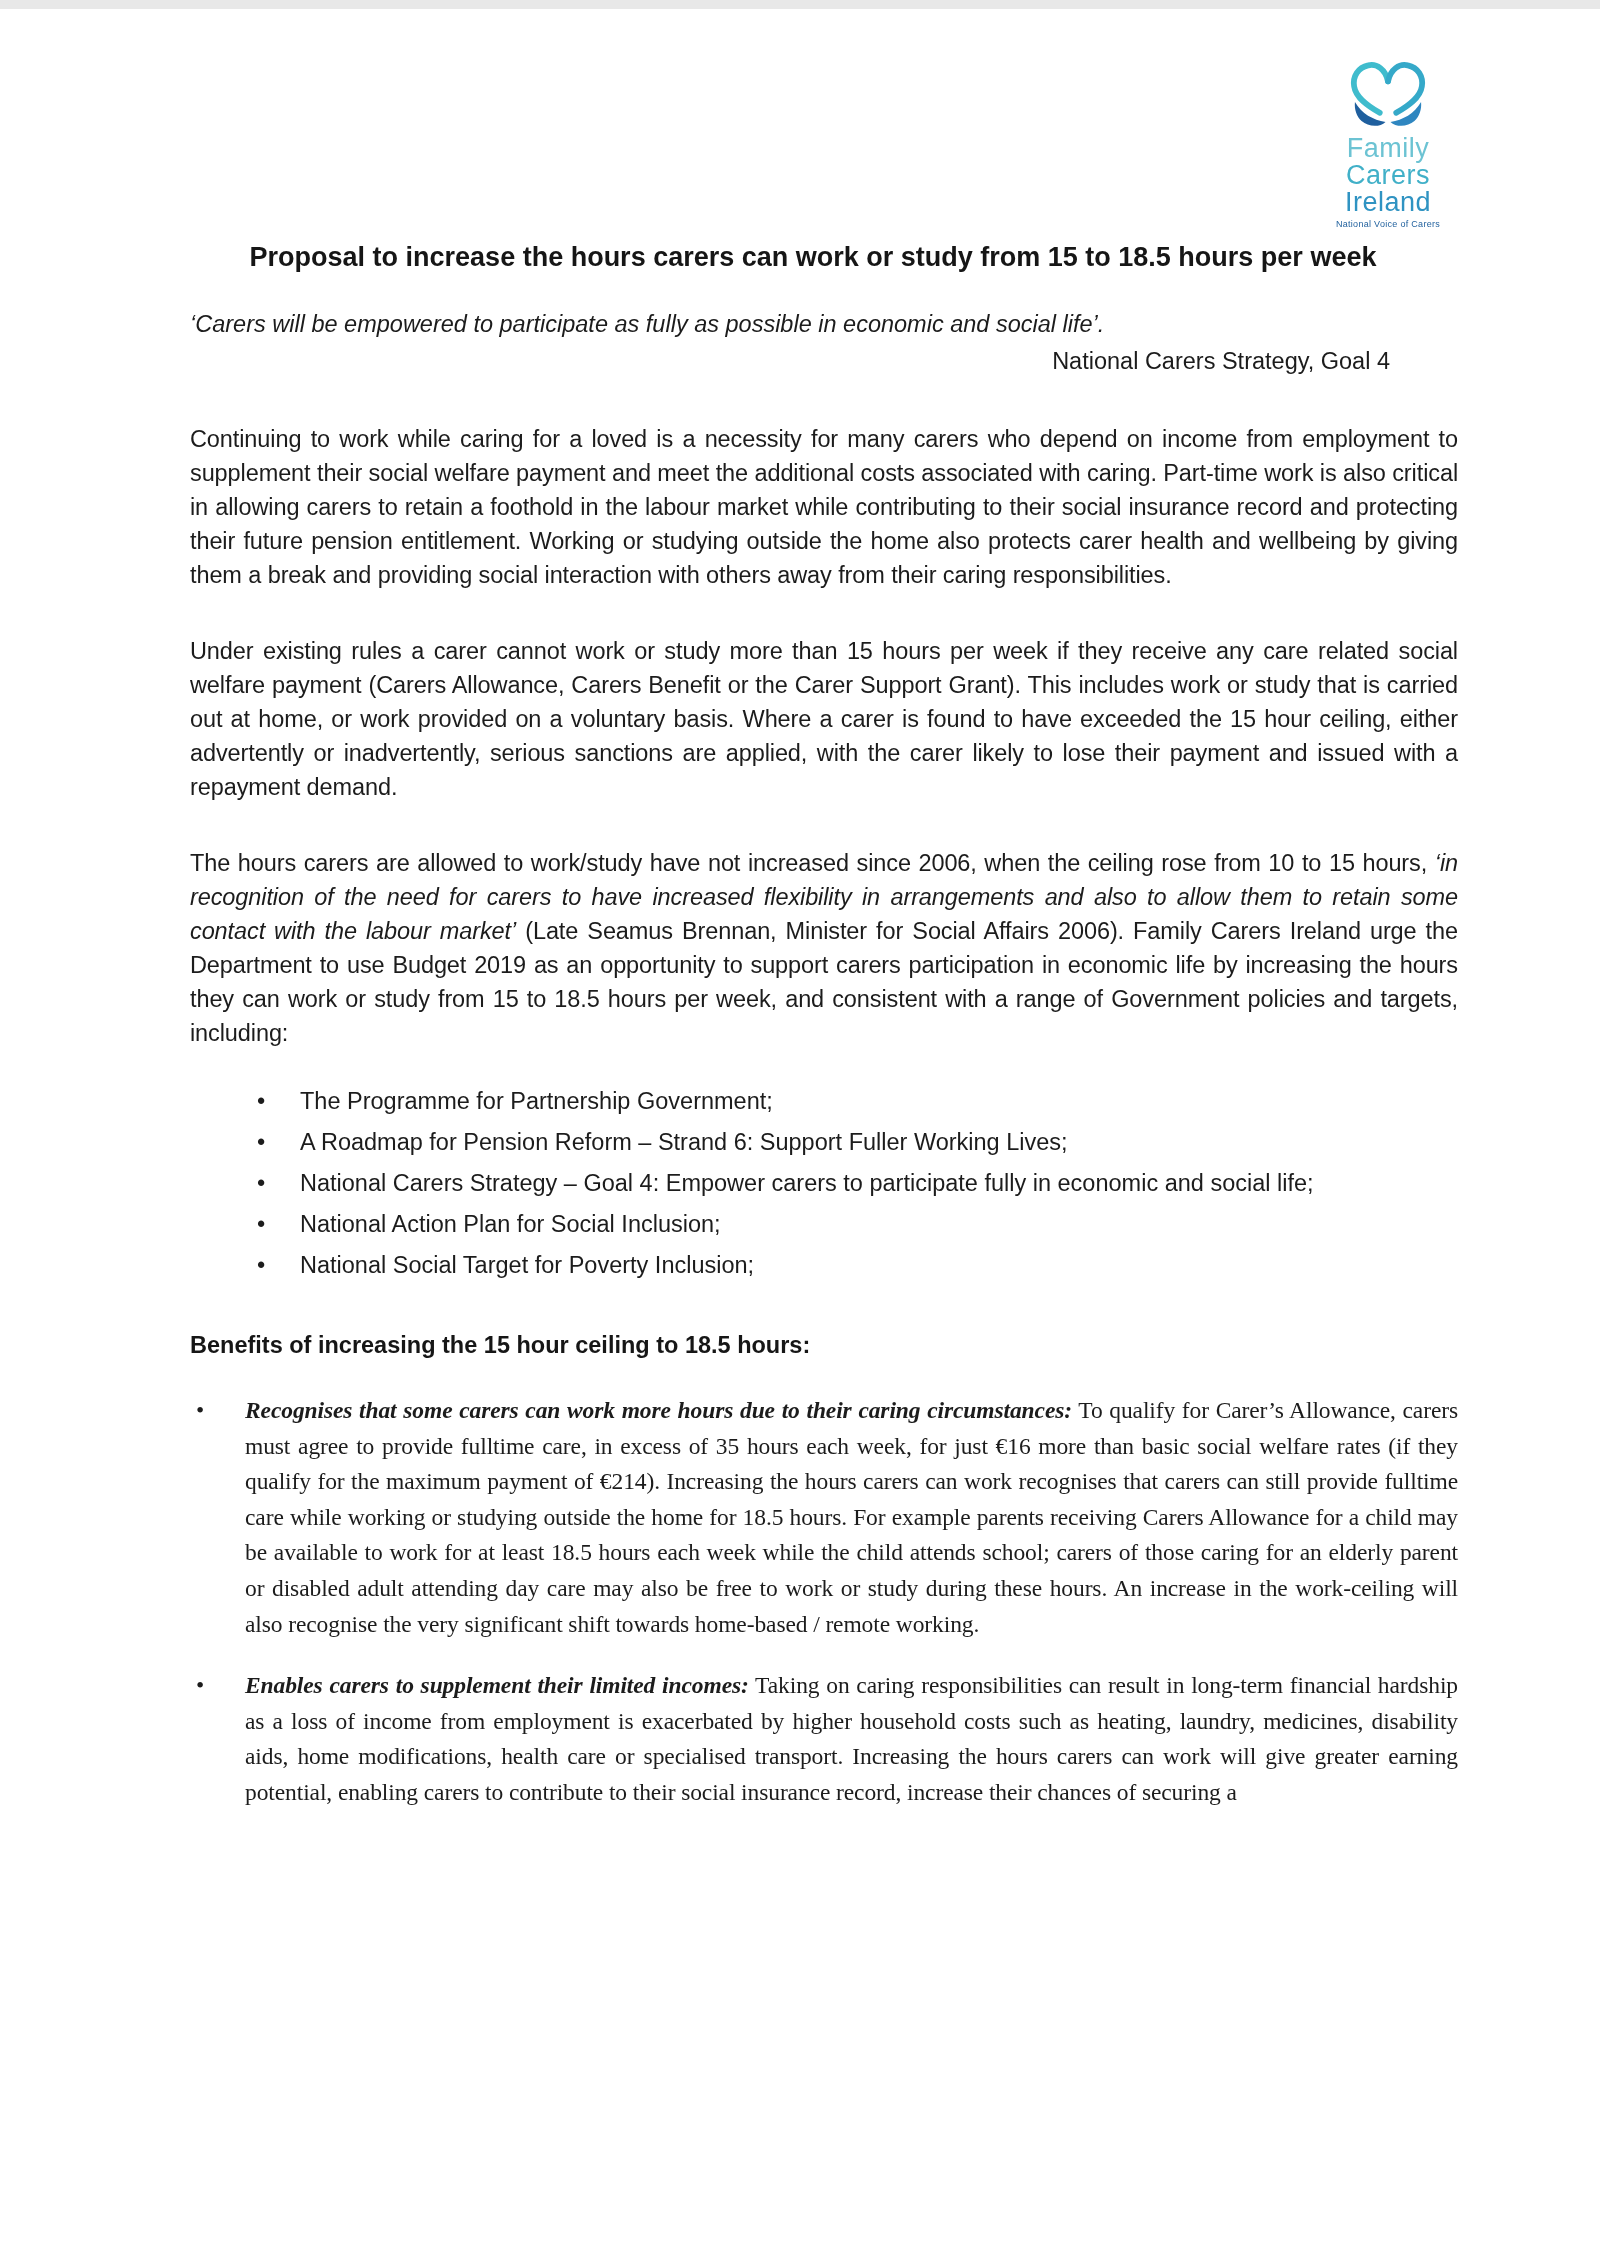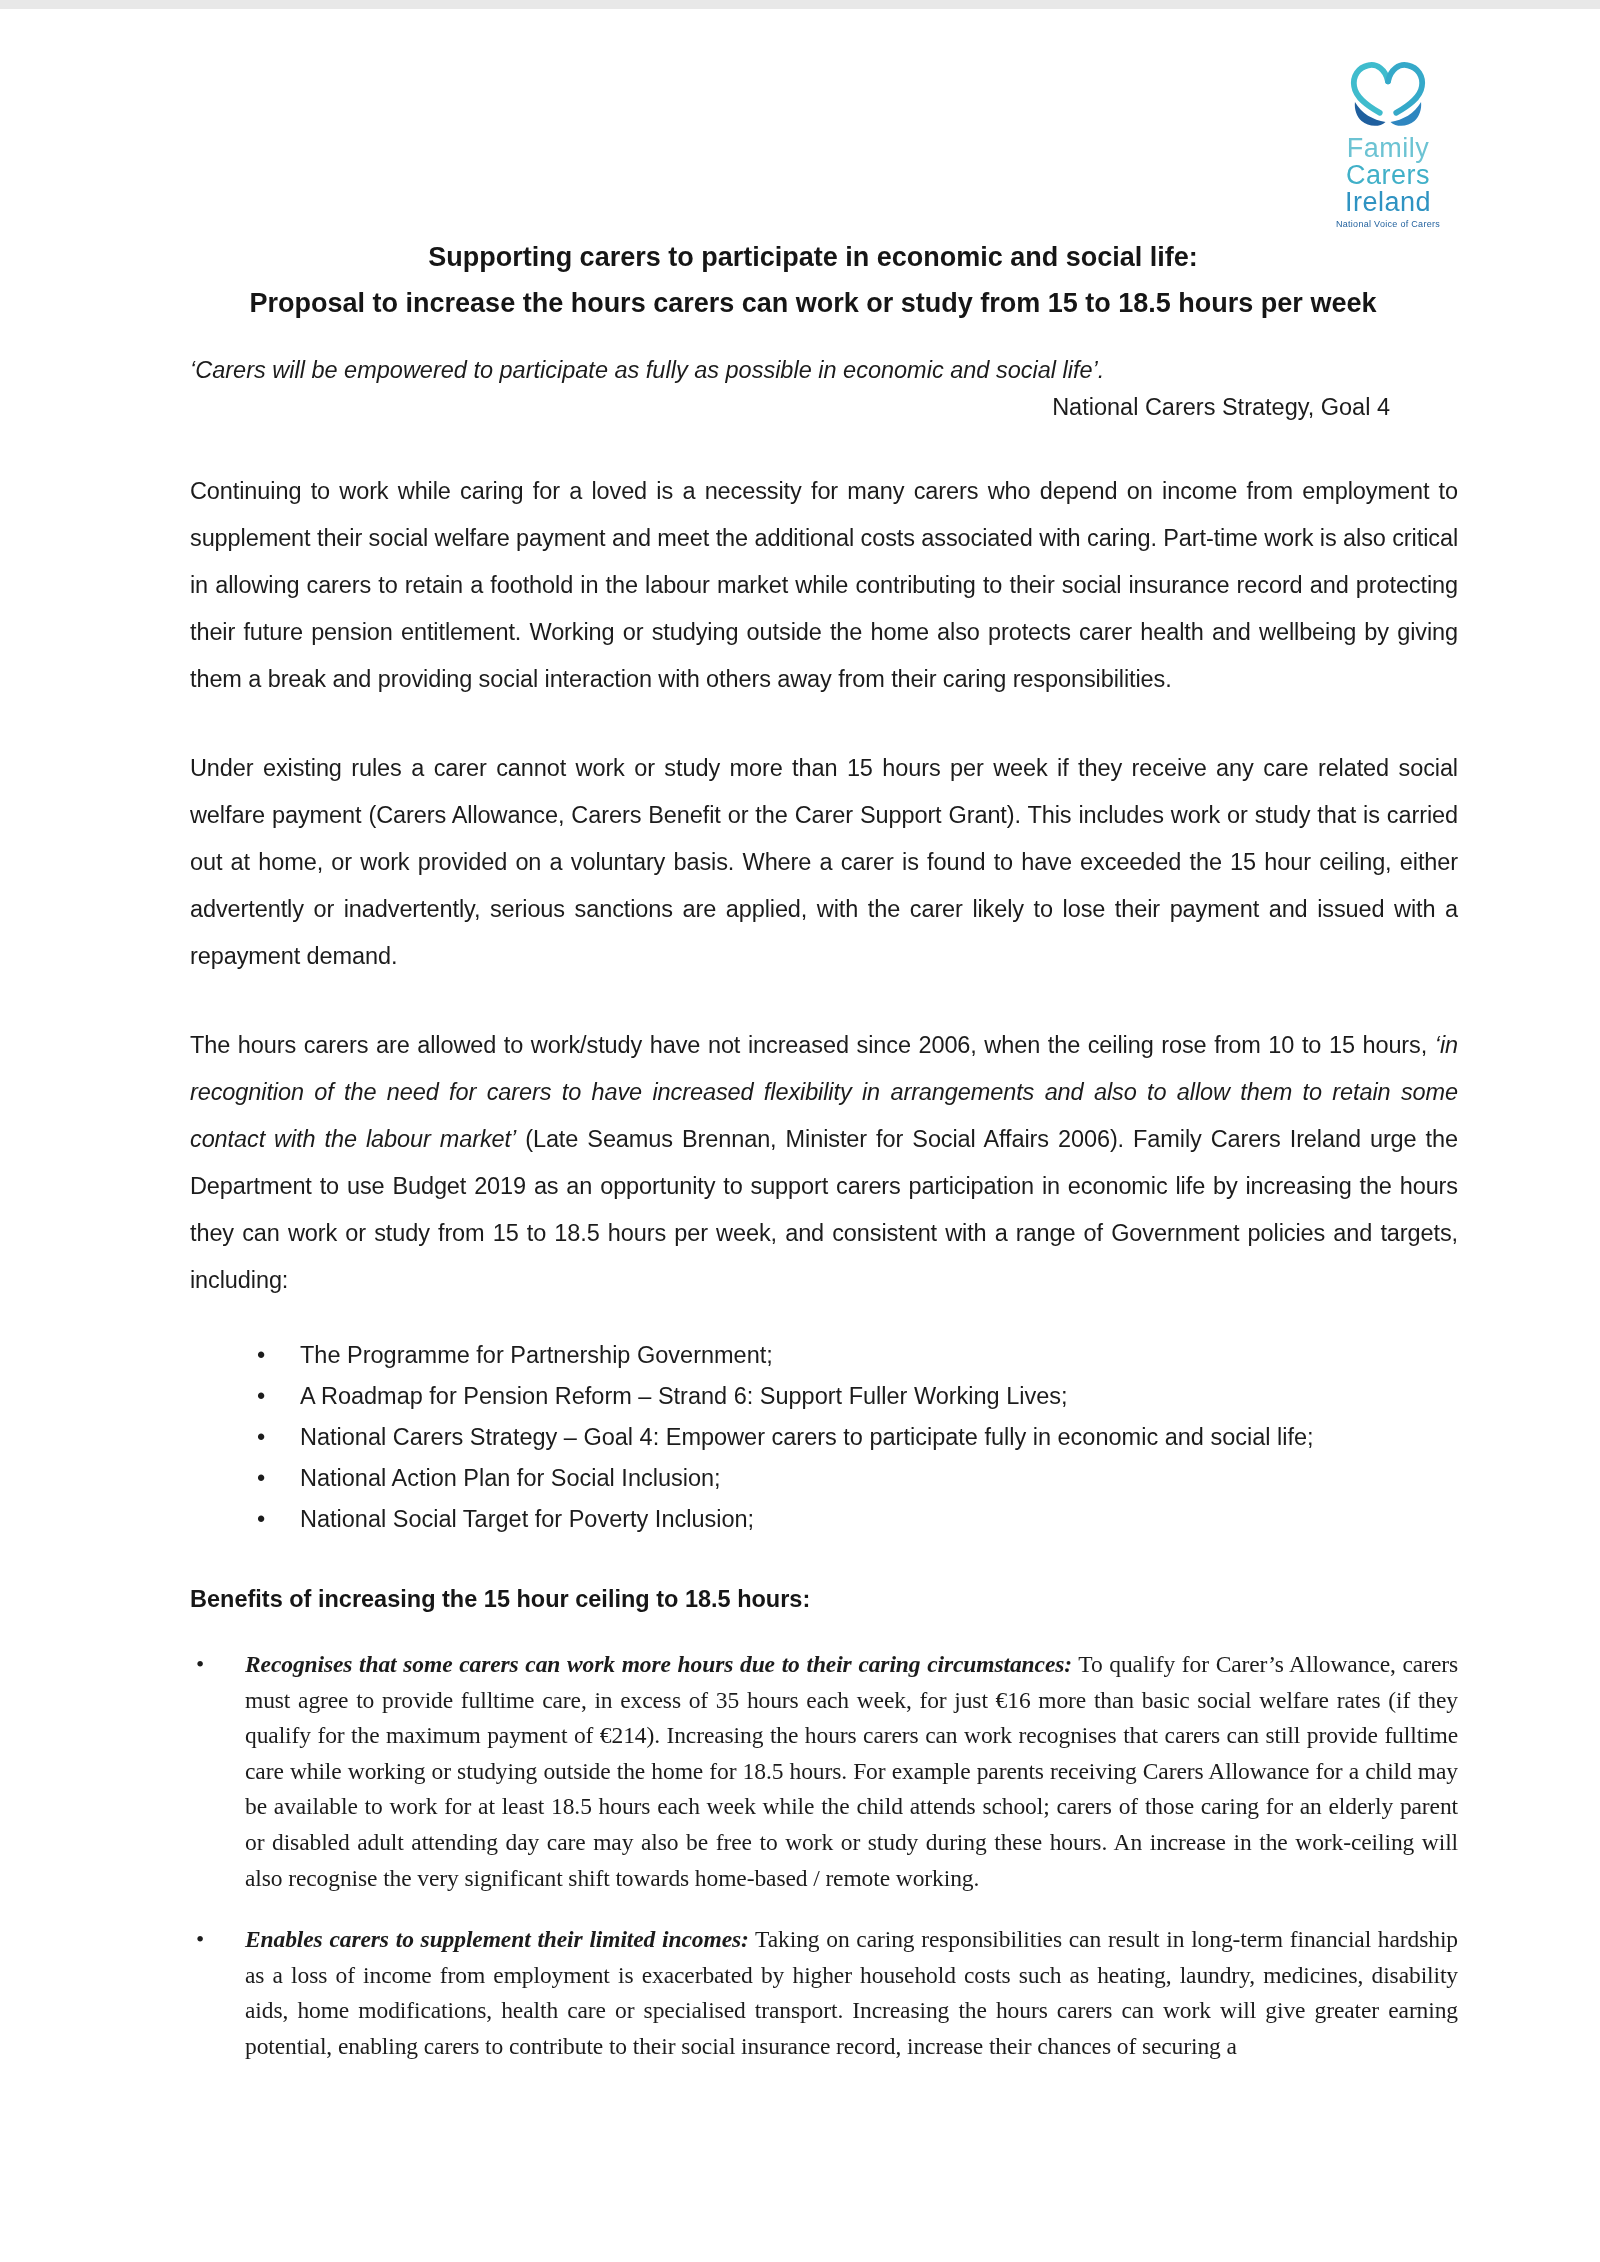--- a/index.html
+++ b/index.html
@@ -37,21 +37,21 @@
     color:#161616;
   }
 
   .quote-block { margin-top:26px; font-size:23.5px; line-height:37px; }
   .quote-text { font-weight:normal; font-style:italic; }
   .quote-attr { text-align:right; padding-right:68px; }
 
   p.body {
     margin:42px 0 0;
     font-size:23.5px;
-    line-height:47px;
+    line-height:34px;
     text-align:justify;
     letter-spacing:-0.1px;
   }
   .italic { font-style:italic; }
 
   ul.policy {
     list-style:none;
     margin:34px 0 0; padding:0;
     font-size:23.5px; line-height:35px;
   }
@@ -95,21 +95,20 @@
     </svg>
     <div class="logo-line l1">Family</div>
     <div class="logo-line l2">Carers</div>
     <div class="logo-line l3">Ireland</div>
     <div class="logo-tagline">National Voice of Carers</div>
   </div>
 
   <div class="content">
 
     <div class="doc-title">
-      <div>Supporting carers to participate in economic and social life:</div>
       <div>Proposal to increase the hours carers can work or study from 15 to 18.5 hours per week</div>
     </div>
 
     <div class="quote-block">
       <div class="quote-text">‘Carers will be empowered to participate as fully as possible in economic and social life’.</div>
       <div class="quote-attr">National Carers Strategy, Goal 4</div>
     </div>
 
     <p class="body">Continuing to work while caring for a loved is a necessity for many carers who depend on income from employment to supplement their social welfare payment and meet the additional costs associated with caring.  Part-time work is also critical in allowing carers to retain a foothold in the labour market while contributing to their social insurance record and protecting their future pension entitlement.  Working or studying outside the home also protects carer health and wellbeing by giving them a break and providing social interaction with others away from their caring responsibilities.</p>
 

